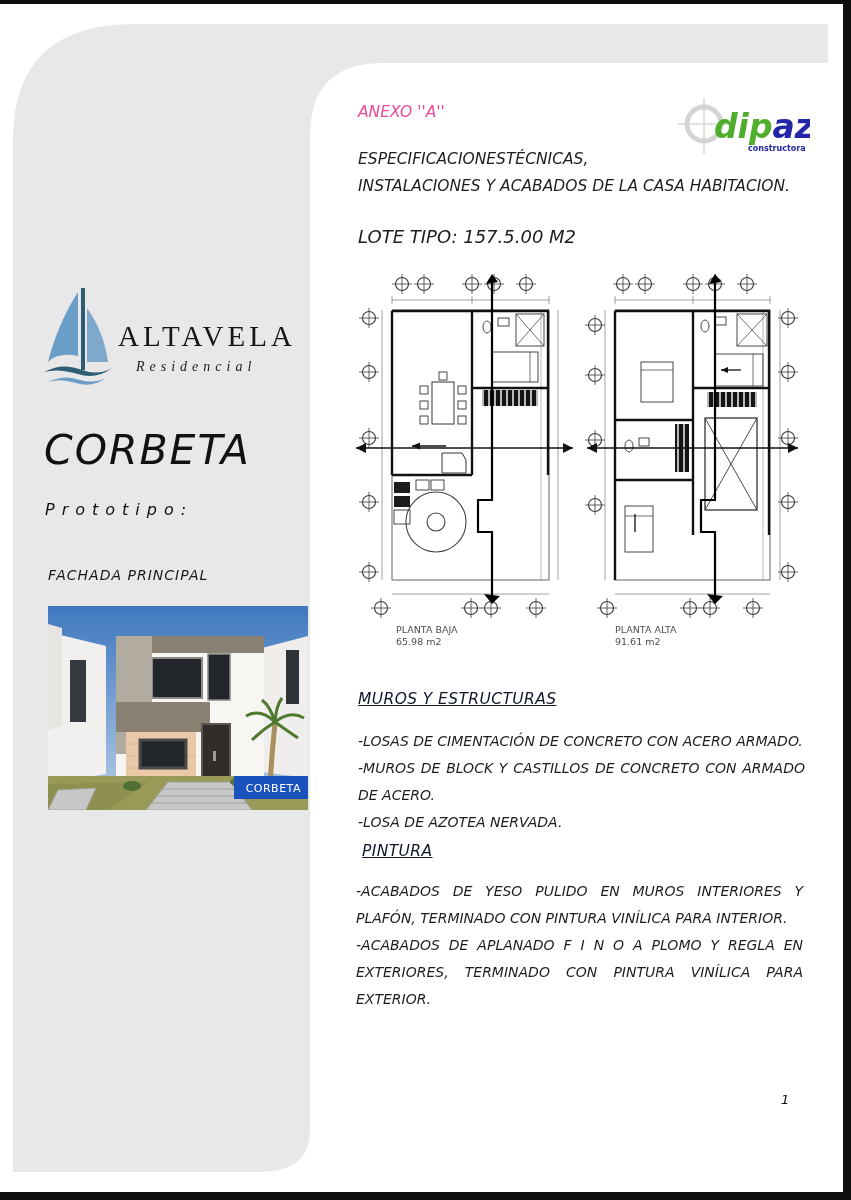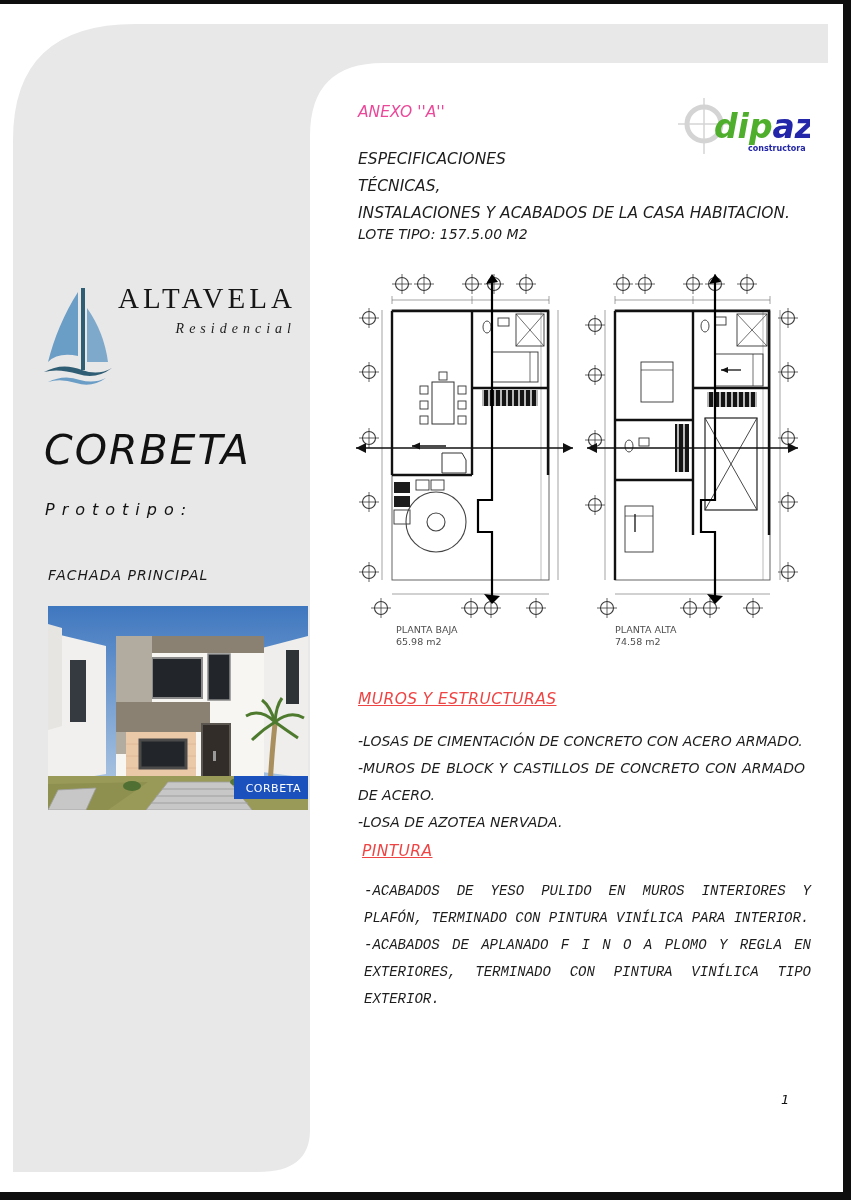--- a/index.html
+++ b/index.html
@@ -7,45 +7,45 @@
         font-family:"DejaVu Sans",sans-serif;color:#222;}
   .abs{position:absolute;}
   
   .bar{position:absolute;background:#0e0e0e;}
   .bar-top{left:0;top:0;width:851px;height:4px;}
   .bar-right{left:843px;top:0;width:8px;height:1200px;}
   .bar-bottom{left:0;top:1192px;width:851px;height:8px;}
   
   .brand{left:40px;top:282px;display:flex;align-items:flex-start;}
   .brand-name{font-family:"Liberation Serif","DejaVu Serif",serif;font-size:29px;letter-spacing:4px;
-              color:#161616;text-align:center;}
+              color:#161616;margin-top:38px;text-align:center;}
   .brand-tag{font-family:"Liberation Serif","DejaVu Serif",serif;font-style:italic;font-size:14px;
-             letter-spacing:5px;color:#1c1c1c;margin-top:6px;margin-left:18px;text-align:right;}
+             letter-spacing:5px;color:#1c1c1c;margin-top:6px;margin-left:18px;}
   .model{left:44px;top:426px;font-size:41px;font-style:italic;letter-spacing:2px;color:#111;}
   .proto{left:45px;top:500px;font-size:16px;font-style:italic;letter-spacing:7px;color:#111;}
   .facade{left:48px;top:567px;font-size:14px;font-style:italic;letter-spacing:1px;color:#1a1a1a;text-align:right;}
   
   .annex{left:358px;top:103px;font-size:15.5px;font-style:italic;color:#ec4899;}
   .spec{left:358px;top:146px;width:445px;font-size:15.5px;font-style:italic;line-height:27px;color:#1d1d1d;}
-  .spec-line{display:flex;justify-content:flex-start;flex-direction:column;}
+  .spec-line{display:flex;justify-content:flex-start;}
   .spec-line.w1{width:312px;}
   .spec-line.last{display:block;}
-  .lote{left:358px;top:226px;font-size:14px;font-style:italic;color:#1d1d1d;}
+  .lote{left:358px;top:226px;font-size:18px;font-style:italic;color:#1d1d1d;}
   .plans{left:354px;top:270px;width:452px;display:flex;gap:10px;}
   .plan-col{display:flex;flex-direction:column;}
   .plan-label{font-size:9.5px;color:#4f4f4f;line-height:12px;margin-top:2px;}
   .plan-label.pl-left{padding-left:42px;}
   .plan-label.pl-right{padding-left:30px;}
-  .sec-title{font-size:15.5px;font-style:italic;text-decoration:underline;letter-spacing:.4px;color:#ef4444;}
+  .sec-title{font-size:15.5px;font-style:italic;text-decoration:underline;letter-spacing:.4px;color:#0f172a;}
   .sec1t{left:358px;top:690px;}
   .sec2t{left:362px;top:842px;}
   .sec-items{width:447px;font-size:14px;font-style:italic;line-height:27px;color:#1d1d1d;}
   .sec-items .para{text-align:justify;}
   .sec1i{left:358px;top:728px;}
-  .sec2i{left:364px;top:878px;font-family:Liberation Mono, monospace;}
+  .sec2i{left:356px;top:878px;}
   .pagenum{left:781px;top:1092px;font-size:13px;font-style:italic;color:#111;}
   svg text{font-family:"DejaVu Sans",sans-serif;}
 </style>
 </head>
 <body>
 
 <div class="page">
 
   <svg class="abs" style="left:0;top:0" width="851" height="1200" viewBox="0 0 851 1200">
     <path d="M 13 140 Q 13 24 135 24 L 828 24 L 828 63 L 383 63 Q 310 63 310 136
@@ -350,32 +350,32 @@
         <line x1="2" y1="178" x2="213" y2="178" stroke="#111" stroke-width="1.6"></line>
         <polygon points="2,178 12,173 12,183" fill="#111"></polygon>
           <polygon points="213,178 203,173 203,183" fill="#111"></polygon>
 
         <path d="M130 8 L130 230 L116 230 L116 262 L130 262 L130 330" fill="none" stroke="#000" stroke-width="2.2"></path>
         <polygon points="130,4 124,14 136,12" fill="#000"></polygon>
         <polygon points="130,334 122,324 138,326" fill="#000"></polygon>
       </svg>
       <div class="plan-label pl-right">
         <div>PLANTA ALTA</div>
-          <div>74.58 m2</div>
+          <div>91.61 m2</div>
       </div>
     </div>
   </div>
 
   <div class="abs sec-title sec1t">MUROS Y ESTRUCTURAS</div>
   <div class="abs sec-items sec1i">
       <div class="para">-LOSAS DE CIMENTACIÓN DE CONCRETO CON ACERO ARMADO.</div>
       <div class="para">-MUROS DE BLOCK Y CASTILLOS DE CONCRETO CON ARMADO DE ACERO.</div>
       <div class="para">-LOSA DE AZOTEA NERVADA.</div>
     </div>
 
   <div class="abs sec-title sec2t">PINTURA</div>
   <div class="abs sec-items sec2i">
       <div class="para">-ACABADOS DE YESO PULIDO EN MUROS INTERIORES Y PLAFÓN, TERMINADO CON PINTURA VINÍLICA PARA INTERIOR.</div>
-      <div class="para">-ACABADOS DE APLANADO F I N O A PLOMO Y REGLA EN EXTERIORES, TERMINADO CON PINTURA VINÍLICA TIPO EXTERIOR.</div>
+      <div class="para">-ACABADOS DE APLANADO F I N O A PLOMO Y REGLA EN EXTERIORES, TERMINADO CON PINTURA VINÍLICA PARA EXTERIOR.</div>
     </div>
 
   <div class="abs pagenum">1</div>
 </div>
 
 </body></html>

